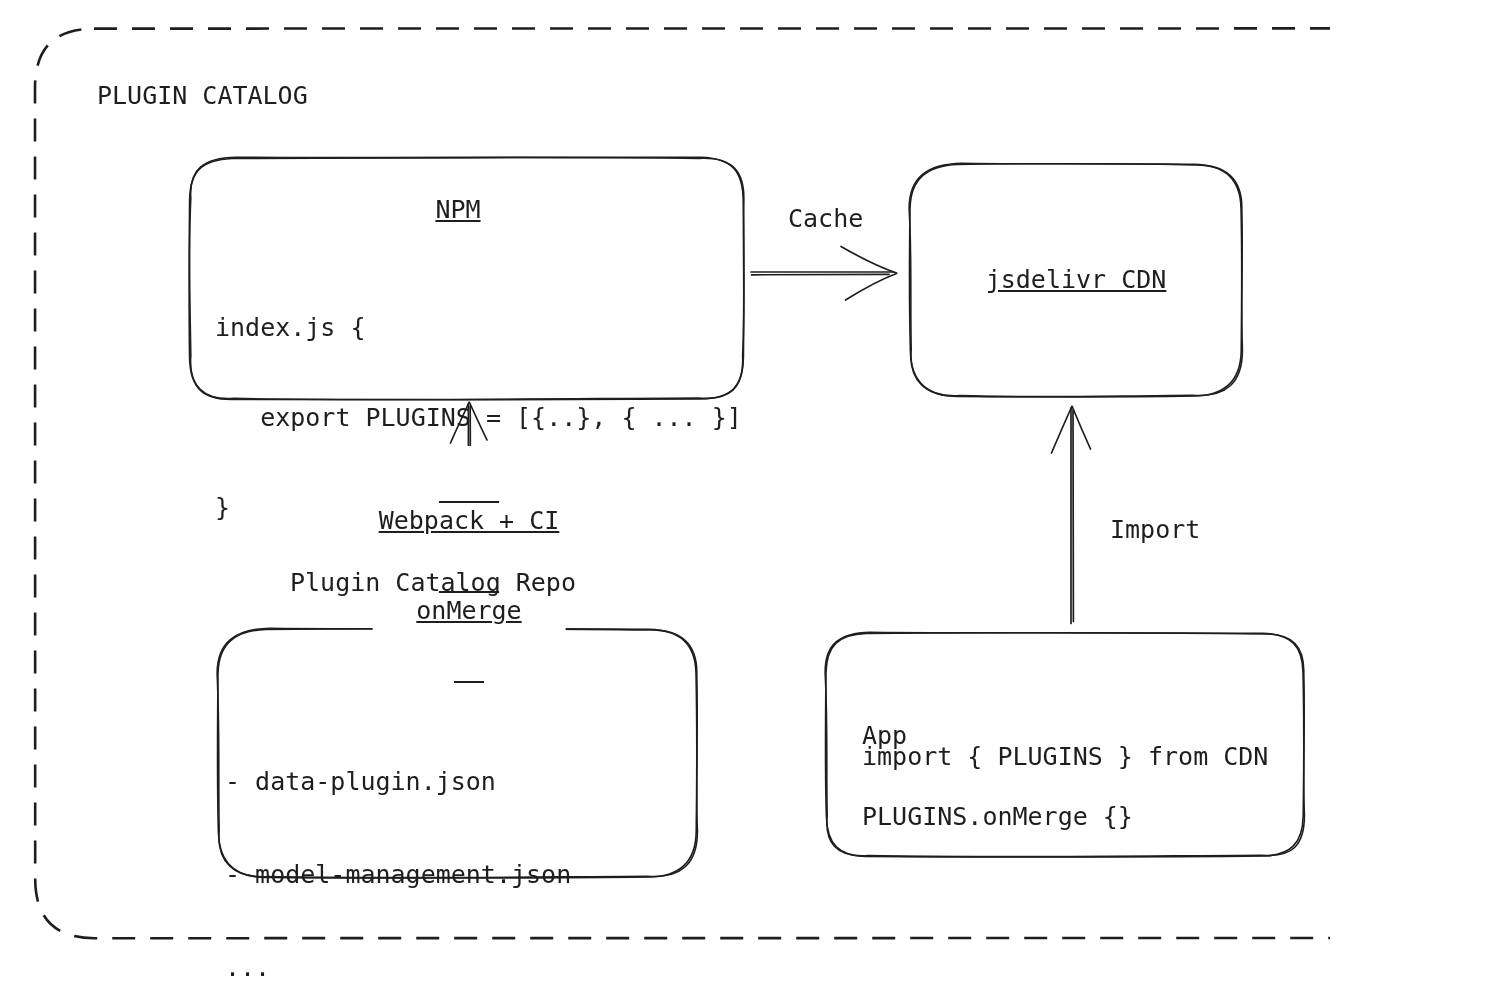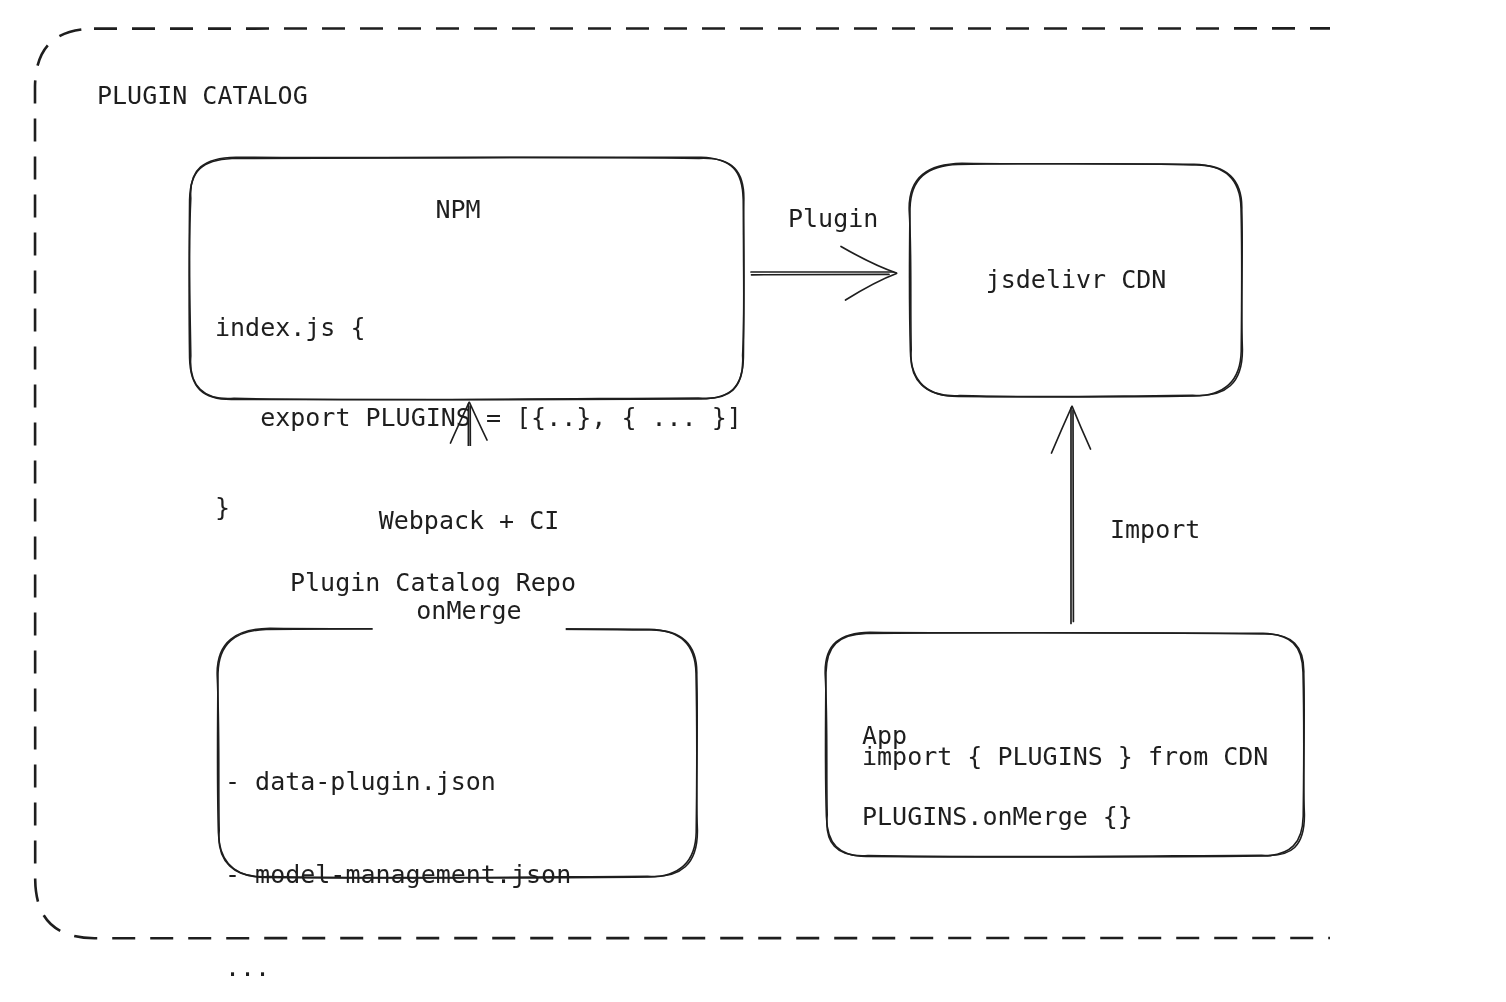--- a/index.html
+++ b/index.html
@@ -17,21 +17,21 @@
   .bx { stroke-width: 1.6; }
   .ar { stroke-width: 1.7; stroke-linecap: round; }
   .dash { stroke-width: 2.6; stroke-dasharray: 23 15; stroke-linecap: butt; }
   .t {
     position: absolute;
     font-size: 25px;
     line-height: 31px;
     white-space: pre;
     letter-spacing: 0;
   }
-  .cx { transform: translateX(-50%); text-align: center; }
+  .cx { transform: translateX(-50%); text-align: center; text-decoration: underline; }
   .code { line-height: 30px; }
   .files { line-height: 31px; }
   .labelbg { background: #ffffff; padding: 0 6px; }
 </style>
 </head>
 <body>
 
 <div class="canvas">
 
   <svg class="layer" width="1506" height="1002" viewBox="0 0 1506 1002">
@@ -86,21 +86,21 @@
 
   <div class="t" style="left:97px; top:80px;">PLUGIN CATALOG</div>
 
   <div class="t cx" style="left:458px; top:194px;">NPM</div>
   <div class="t code" style="left:215px; top:253px;">
     <div>index.js {</div>
     <div>   export PLUGINS = [{..}, { ... }]</div>
     <div>}</div>
   </div>
 
-  <div class="t" style="left:788px; top:203px;">Plugin</div>
+  <div class="t" style="left:788px; top:203px;">Cache</div>
 
   <div class="t cx" style="left:1076px; top:264px;">jsdelivr CDN</div>
 
   <div class="t cx labelbg" style="left:469px; top:446px; line-height:30px;">
     <div>Webpack + CI</div>
     <div>onMerge</div>
   </div>
 
   <div class="t" style="left:290px; top:567px;">Plugin Catalog Repo</div>
   <div class="t files" style="left:225px; top:704px;">

